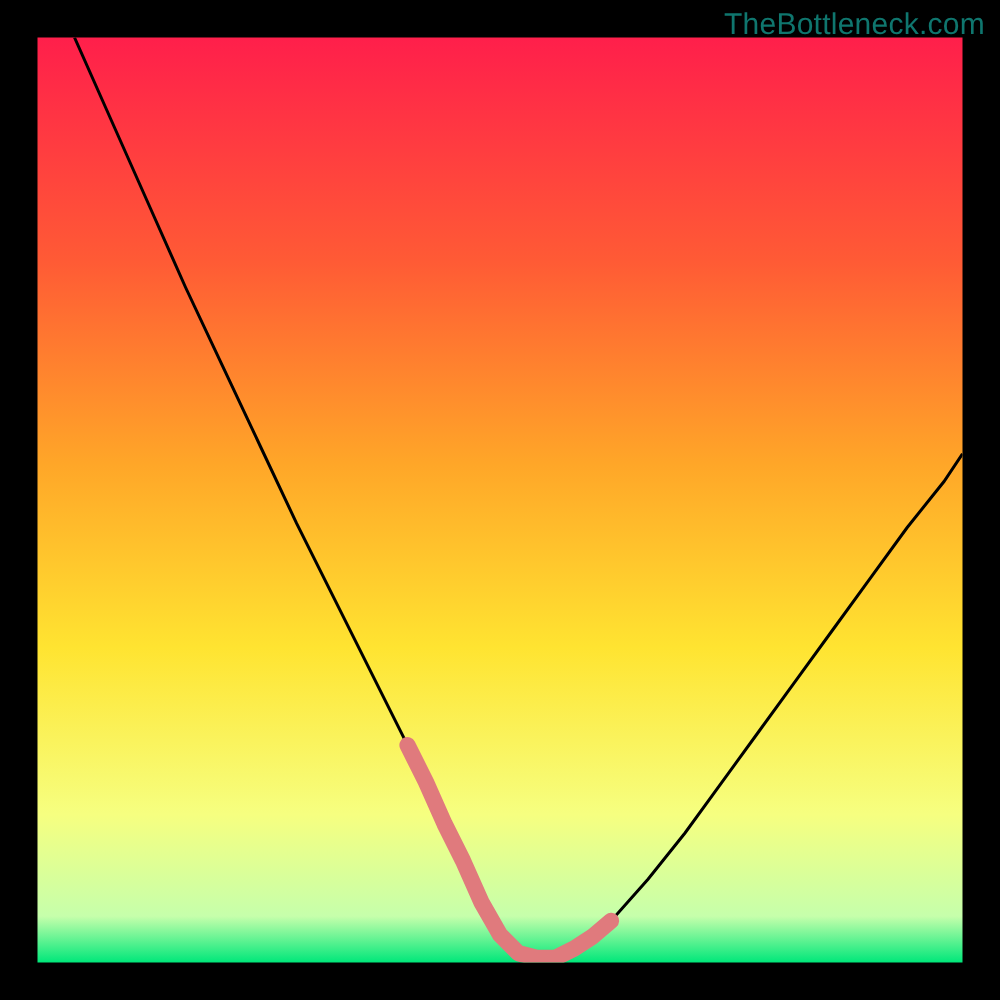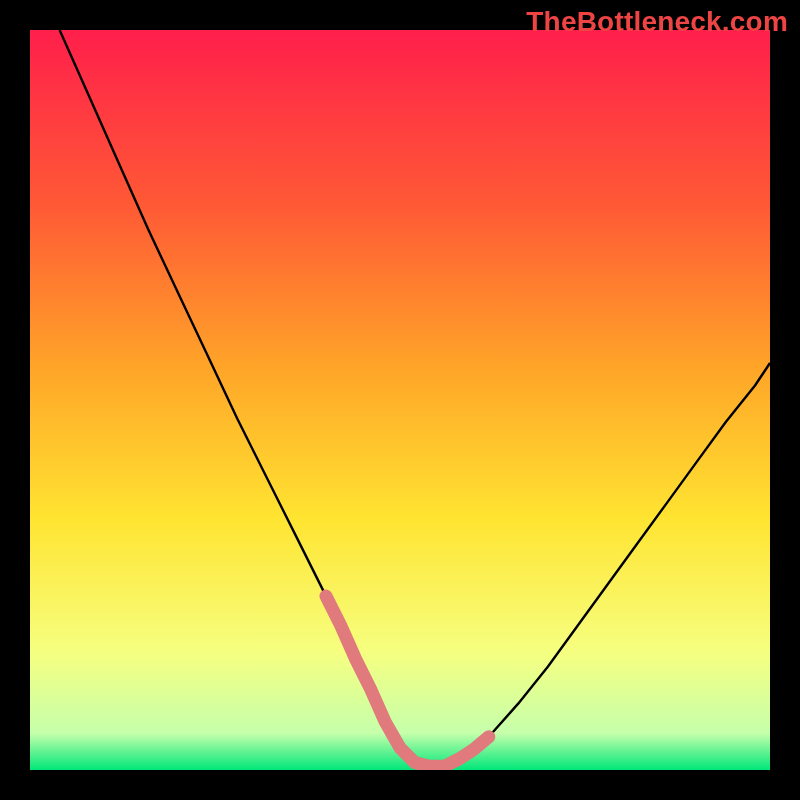--- a/index.html
+++ b/index.html
@@ -20,23 +20,23 @@
     top: 0;
     left: 0;
     width: 800px;
     height: 800px;
   }
   .watermark {
     position: absolute;
     top: 6px;
     right: 12px;
     font-family: Arial, Helvetica, sans-serif;
-    font-size: 28px;
-    font-weight: 700;
-    color: #ef4444;
+    font-size: 24px;
+    font-weight: 400;
+    color: #0f766e;
     letter-spacing: 0.2px;
     user-select: none;
   }
 </style>
 </head>
 <body>
 
 <div class="canvas-wrap">
 
   <svg class="chart" viewBox="0 0 800 800">

